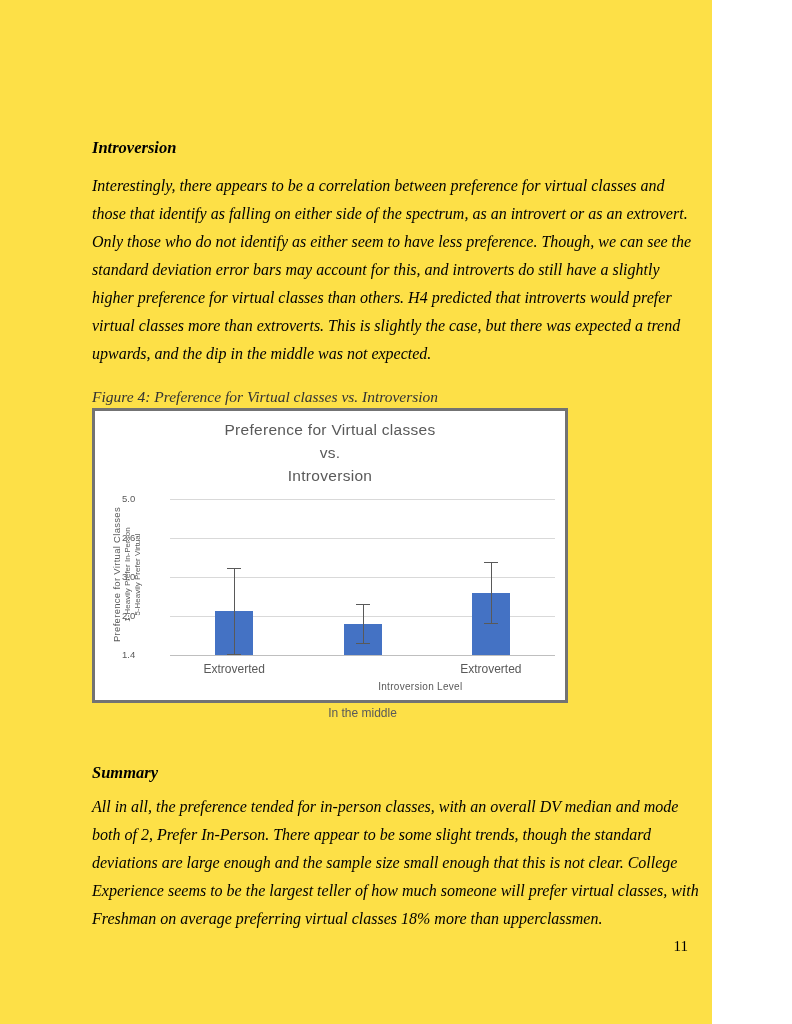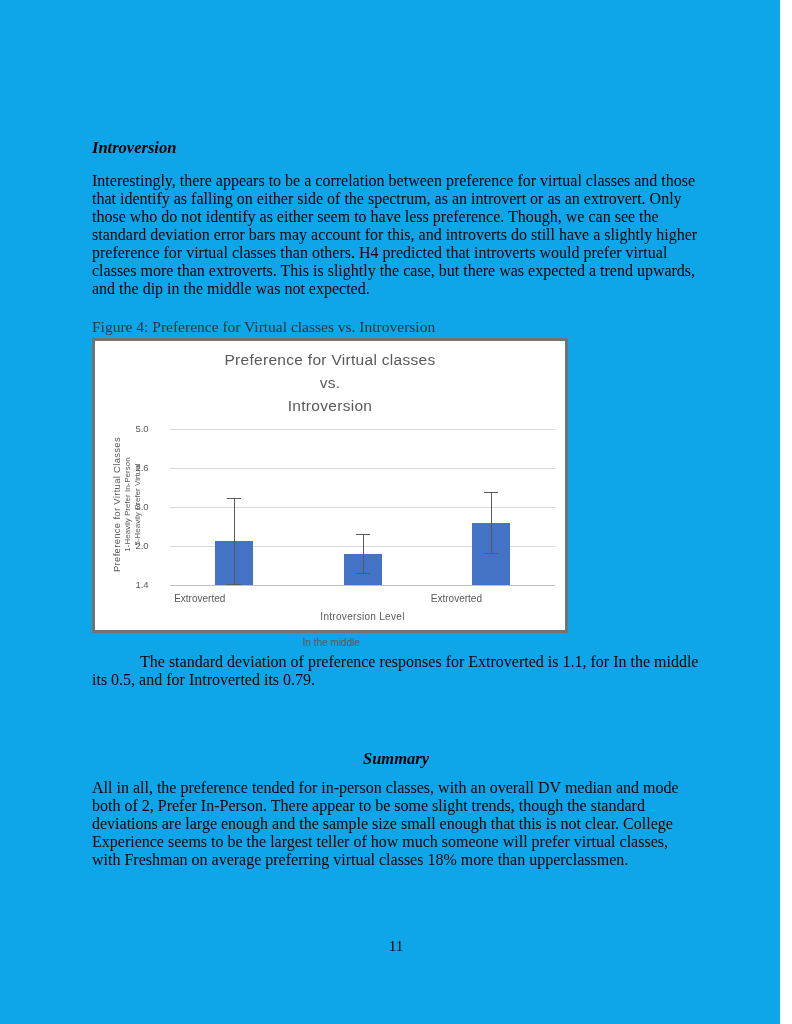--- a/index.html
+++ b/index.html
@@ -1,52 +1,54 @@
 <!DOCTYPE html>
 <html><head>
 <meta charset="utf-8">
 <style>
   html, body { margin: 0; padding: 0; background: #ffffff; }
   .page {
     position: relative;
-    width: 780px;
+    width: 712px;
     height: 1024px;
-    background: #0ea5e9;
+    background: #fde047;
     font-family: "Liberation Serif", serif;
     color: #000000;
     overflow: hidden;
   }
   .content {
     position: absolute;
     left: 92px;
     top: 0;
     width: 608px;
   }
   .section-heading {
     margin: 0;
     font-size: 16.5px;
     line-height: 19px;
     font-weight: bold;
     font-style: italic;
     color: #000000;
   }
   .section-heading.first { margin-top: 138px; }
-  .section-heading.summary { margin-top: 60px; text-align: center; }
+  .section-heading.summary { margin-top: 60px; }
   .body-text {
     margin: 15px 0 0 0;
     font-size: 16px;
-    line-height: 18px;
+    line-height: 28px;
     color: #000000;
+    font-style: italic;
   }
   .body-text.indented { margin-top: 20px; text-indent: 48px; }
   .body-text.last { margin-top: 11px; }
   .figure-caption {
     margin: 19px 0 0 0;
     font-size: 15.5px;
     line-height: 20px;
+    font-style: italic;
     color: #333333;
   }
   
   .chart {
     position: relative;
     margin-top: 1px;
     width: 470px;
     height: 289px;
     border: 3px solid #737373;
     background: #ffffff;
@@ -57,32 +59,32 @@
     top: 7px; left: 0; right: 0;
     text-align: center;
     font-size: 15.5px;
     line-height: 23px;
     letter-spacing: 0.3px;
     color: #595959;
   }
   .gridline { position: absolute; height: 1px; }
   .tick-label {
     position: absolute;
-    text-align: center;
+    text-align: left;
     font-size: 9.5px;
     line-height: 12px;
     color: #595959;
   }
   .bar { position: absolute; }
   .err-line { position: absolute; width: 1px; background: #595959; }
   .err-cap { position: absolute; width: 14px; height: 1px; background: #595959; }
   .cat-label {
     position: absolute;
-    text-align: left;
-    font-size: 10px;
+    text-align: center;
+    font-size: 12px;
     line-height: 12px;
     color: #595959;
   }
   .x-title {
     position: absolute;
     text-align: center;
     font-size: 10px;
     letter-spacing: 0.3px;
     line-height: 12px;
     color: #595959;
@@ -93,24 +95,24 @@
     left: -64px;
     top: 147px;
     transform: rotate(-90deg);
     text-align: center;
     color: #595959;
   }
   .y-title-main { font-size: 9.5px; line-height: 13px; letter-spacing: 0.3px; }
   .y-title-sub  { font-size: 8px;   line-height: 10px; }
   .page-number {
     position: absolute;
-    left: 92px;
+    left: 80px;
     top: 938px;
     width: 608px;
-    text-align: center;
+    text-align: right;
     font-size: 15px;
     color: #000000;
   }
 </style>
 </head>
 <body>
 
 <div class="page">
   <div class="content">
 
@@ -144,29 +146,28 @@
         <div class="bar" style="left: 248.5px; width: 38px; top: 212.8px; height: 31.2px; background: rgb(68, 114, 196);"></div>
         <div class="err-line" style="left: 267.5px; top: 193.3px; height: 39px; background: rgb(89, 89, 89);"></div>
         <div class="err-cap" style="left: 260.5px; top: 193.3px; background: rgb(89, 89, 89);"></div>
         <div class="err-cap" style="left: 260.5px; top: 232.3px; background: rgb(89, 89, 89);"></div>
         <div class="cat-label" style="left: 207.5px; width: 120px; top: 252px; margin-top: 44px;">In the middle</div>
         <div class="bar" style="left: 376.833px; width: 38px; top: 181.6px; height: 62.4px; background: rgb(68, 114, 196);"></div>
         <div class="err-line" style="left: 395.833px; top: 150.79px; height: 61.62px; background: rgb(89, 89, 89);"></div>
         <div class="err-cap" style="left: 388.833px; top: 150.79px; background: rgb(89, 89, 89);"></div>
         <div class="err-cap" style="left: 388.833px; top: 212.41px; background: rgb(89, 89, 89);"></div>
         <div class="cat-label" style="left: 335.833px; width: 120px; top: 252px;">Extroverted</div>
-        <div class="x-title" style="left: 167.5px; width: 200px; top: 270px;">Introversion Level</div>
+        <div class="x-title" style="left: 167.5px; width: 200px; top: 270px; text-align: right;">Introversion Level</div>
         <div class="y-title">
           <div class="y-title-main">Preference for Virtual Classes</div>
           <div class="y-title-sub">1-Heavily Prefer In-Person</div>
           <div class="y-title-sub">5-Heavily Prefer Virtual</div>
         </div>
       </div>
 
-    <p class="body-text indented">The standard deviation of preference responses for Extroverted is 1.1, for In the middle its 0.5, and for Introverted its 0.79.</p>
 
     <h3 class="section-heading summary">Summary</h3>
 
     <p class="body-text last">All in all, the preference tended for in-person classes, with an overall DV median and mode both of 2, Prefer In-Person. There appear to be some slight trends, though the standard deviations are large enough and the sample size small enough that this is not clear. College Experience seems to be the largest teller of how much someone will prefer virtual classes, with Freshman on average preferring virtual classes 18% more than upperclassmen.</p>
 
   </div>
 
   <div class="page-number">11</div>
 </div>
 

